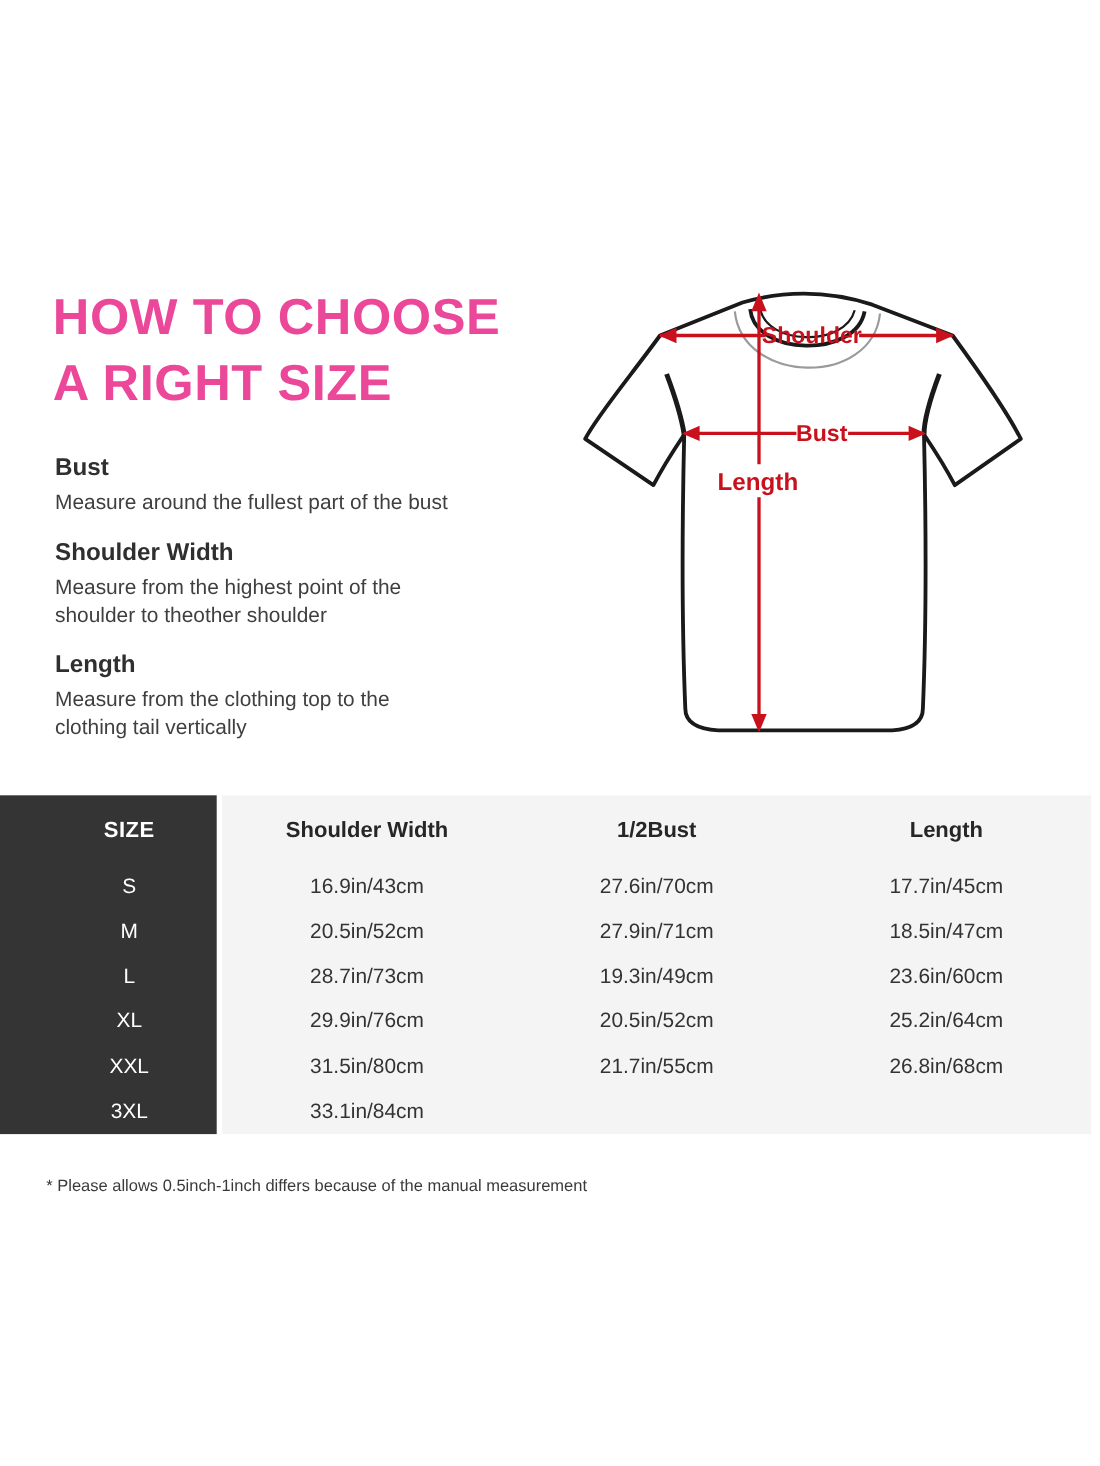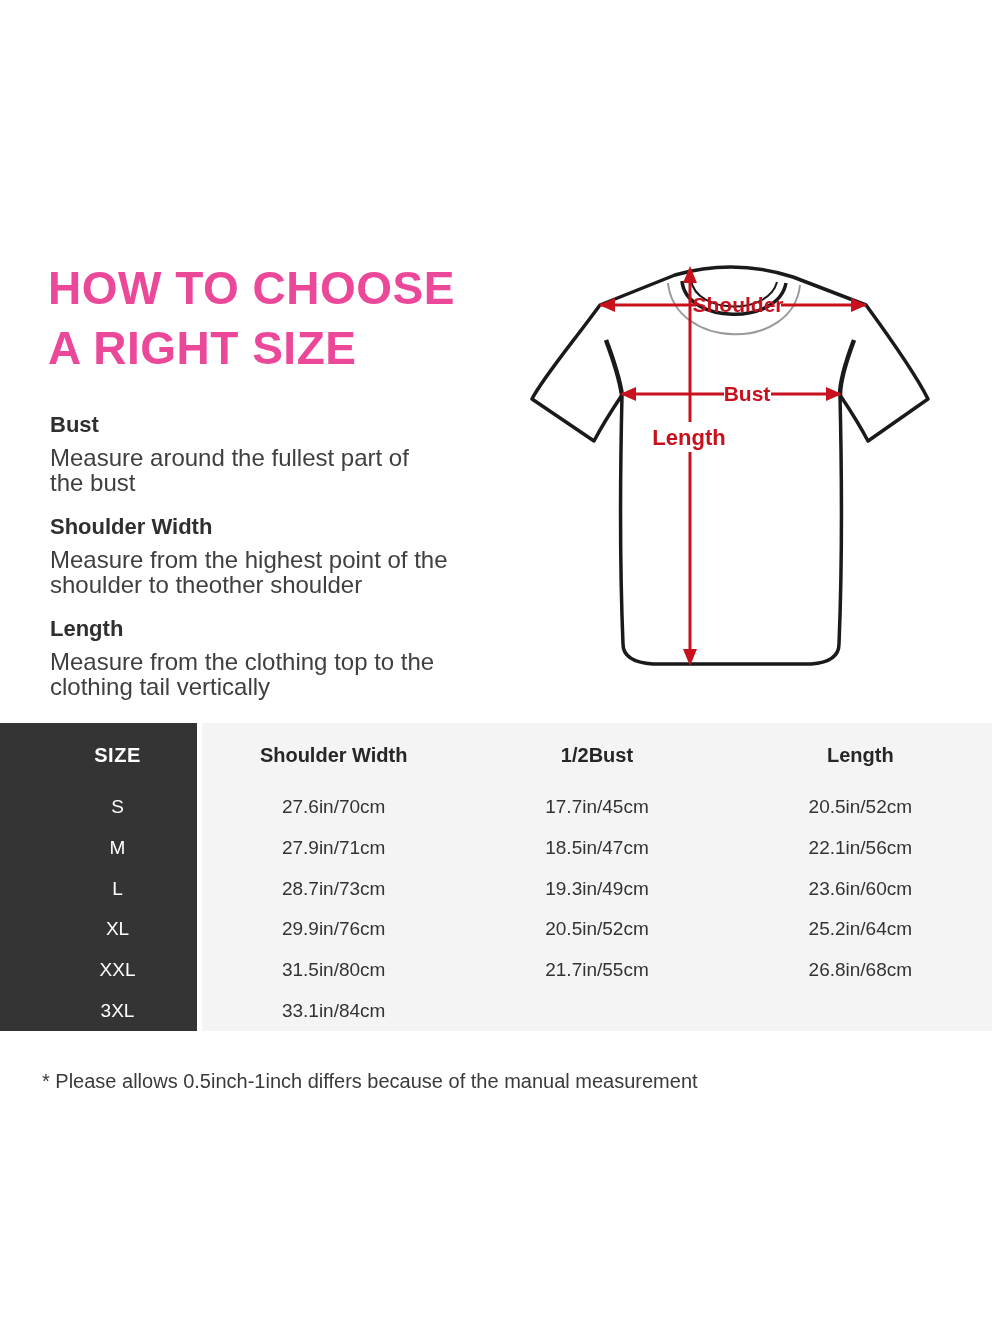--- a/index.html
+++ b/index.html
@@ -12,21 +12,21 @@
   .page-title {
     left: 48px; top: 258px;
     font-size: 46px; line-height: 60px; font-weight: 700;
     color: #ec4899; letter-spacing: 0.5px; white-space: pre-line;
   }
 
   
   .instructions { left: 50px; top: 412px; width: 398px; }
   .instr-section { margin-bottom: 19px; }
   .instr-heading { font-size: 22px; font-weight: 700; color: #2f2f2f; margin-bottom: 7px; }
-  .instr-desc { font-size: 24px; line-height: 25px; color: #3f3f3f; white-space: pre-line; }
+  .instr-desc { font-size: 19px; line-height: 25px; color: #3f3f3f; white-space: pre-line; }
 
   
   .diagram { left: 515px; top: 252px; width: 450px; height: 440px; }
 
   
   .table-dark-col {
     left: 0; top: 723px; width: 197px; height: 308px;
     background: #343434; color: #ffffff;
     display: grid; grid-template-rows: 64px repeat(6, 1fr);
   }
@@ -44,21 +44,21 @@
     grid-template-rows: 64px repeat(6, 1fr);
   }
   .table-light .cell {
     display: flex; align-items: center; justify-content: center;
     font-size: 19px; color: #333333;
   }
   .table-light .cell.hd { font-size: 20px; font-weight: 700; color: #262626; }
 
   .footnote {
     left: 42px; top: 1070px;
-    font-size: 20px; color: #3a3a3a;
+    font-size: 15px; color: #3a3a3a;
   }
 
   svg text { font-family: "Liberation Sans", sans-serif; }
 </style>
 </head>
 <body>
 
 <div class="abs page-title">HOW TO CHOOSE
 A RIGHT SIZE</div>
 
@@ -135,28 +135,28 @@
   <div class="cell">XL</div>
   <div class="cell">XXL</div>
   <div class="cell">3XL</div>
 </div>
 
 <div class="abs table-light">
   <div class="cell hd">Shoulder Width</div>
   <div class="cell hd">1/2Bust</div>
   <div class="cell hd">Length</div>
 
+  <div class="cell">16.9in/43cm</div>
   <div class="cell">27.6in/70cm</div>
 
   <div class="cell">17.7in/45cm</div>
   <div class="cell">20.5in/52cm</div>
   <div class="cell">27.9in/71cm</div>
 
   <div class="cell">18.5in/47cm</div>
-  <div class="cell">22.1in/56cm</div>
   <div class="cell">28.7in/73cm</div>
 
   <div class="cell">19.3in/49cm</div>
   <div class="cell">23.6in/60cm</div>
   <div class="cell">29.9in/76cm</div>
 
   <div class="cell">20.5in/52cm</div>
   <div class="cell">25.2in/64cm</div>
   <div class="cell">31.5in/80cm</div>
 

